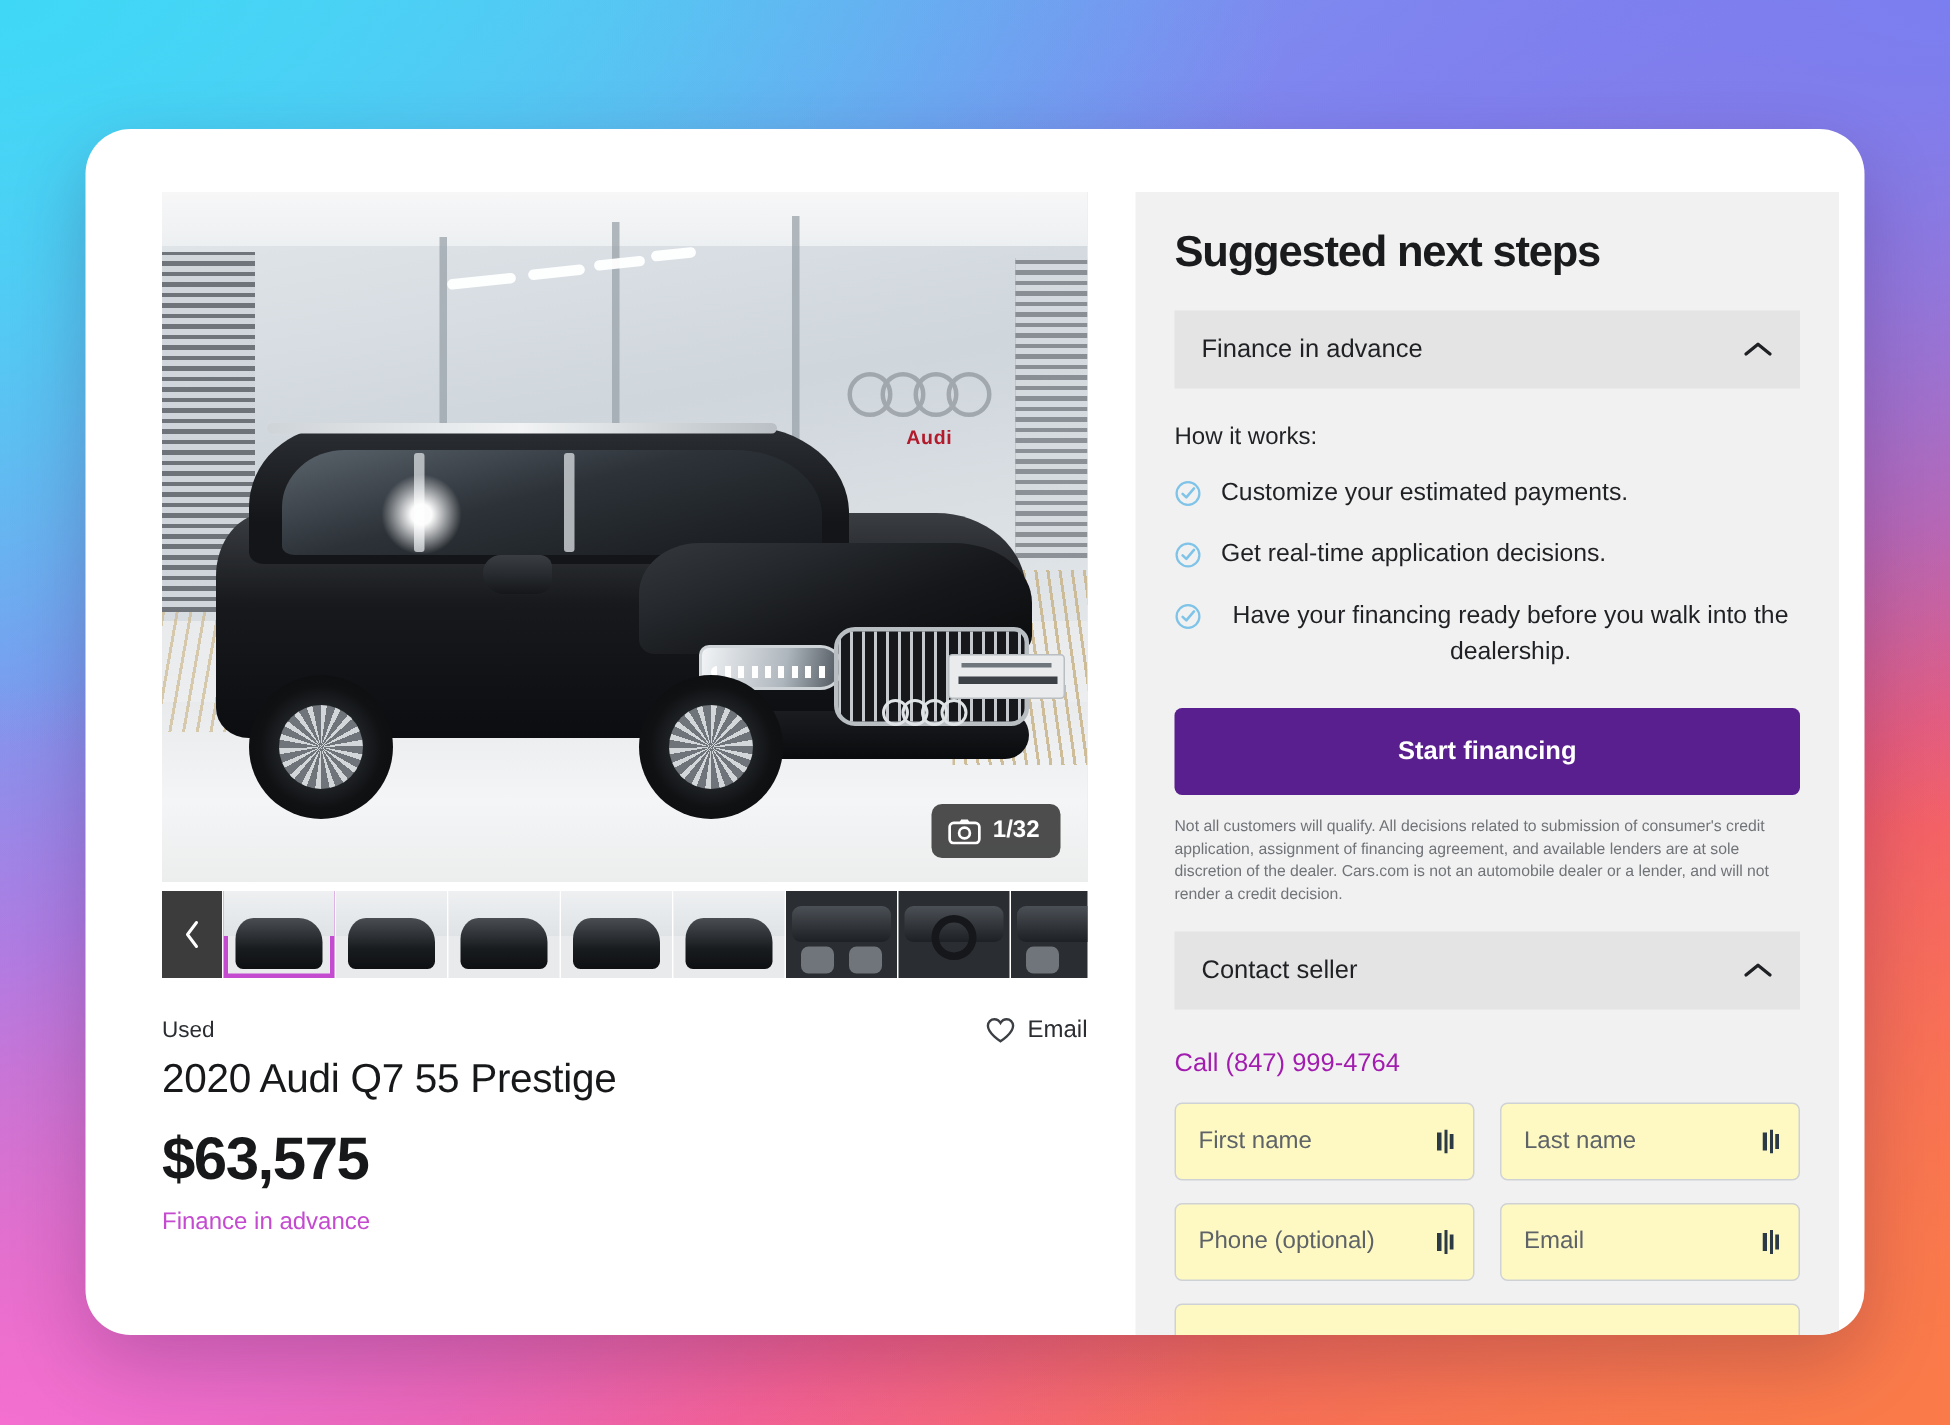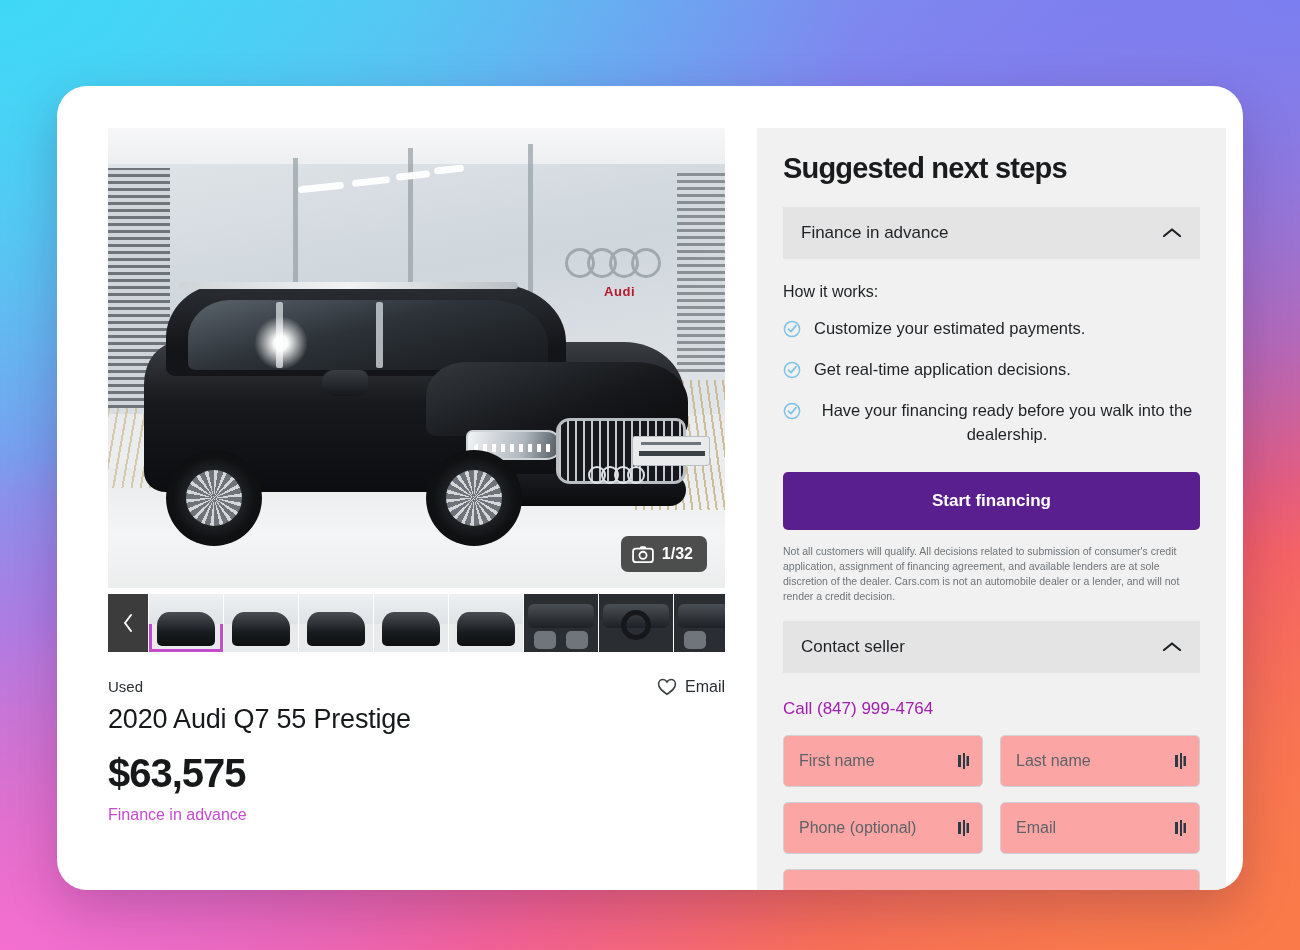--- a/index.html
+++ b/index.html
@@ -373,21 +373,21 @@
   .call-line { font-size: 17px; color: #a21caf; margin-top: 26px; }
 
   .form-grid {
     margin-top: 16px;
     display: grid;
     grid-template-columns: 1fr 1fr;
     gap: 15px 17px;
   }
   .field {
     position: relative;
-    background: #fca5a5;
+    background: #fef9c3;
     border: 1px solid #cfd2d4;
     border-radius: 5px;
     height: 52px;
     display: flex; align-items: center;
     padding: 0 34px 0 15px;
   }
   .field-ph { font-size: 16px; color: #5e6368; }
   .field-glyph {
     position: absolute; right: 12px; top: 50%; transform: translateY(-50%);
   }

